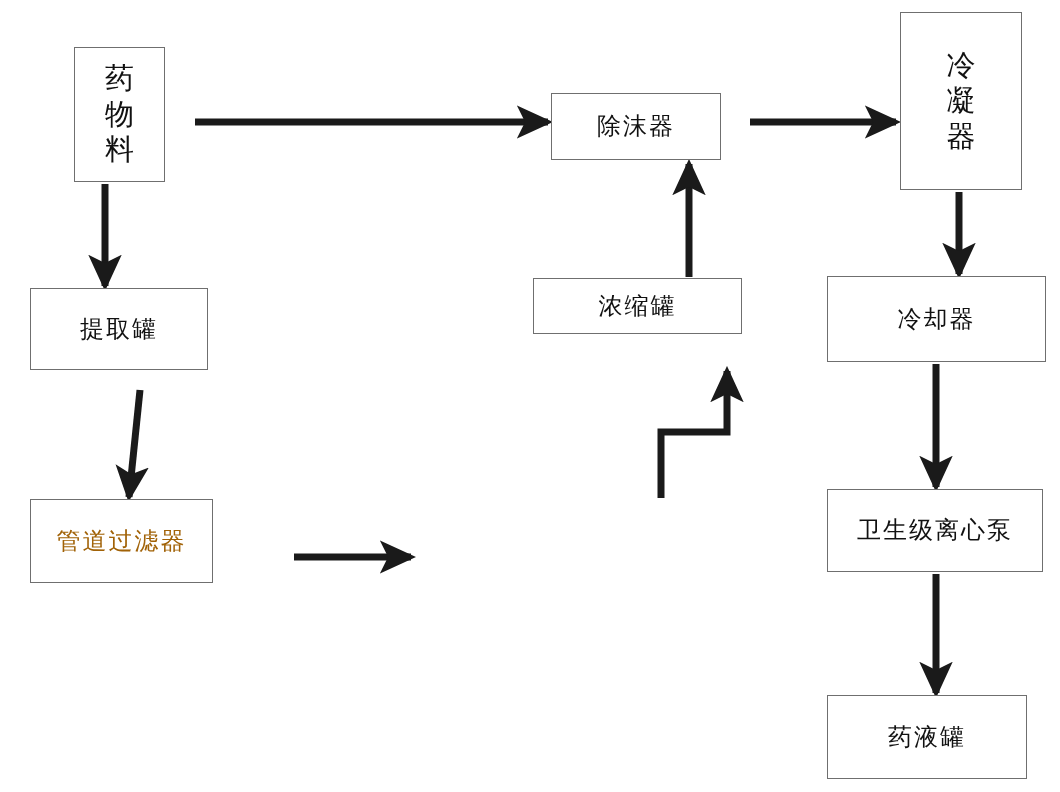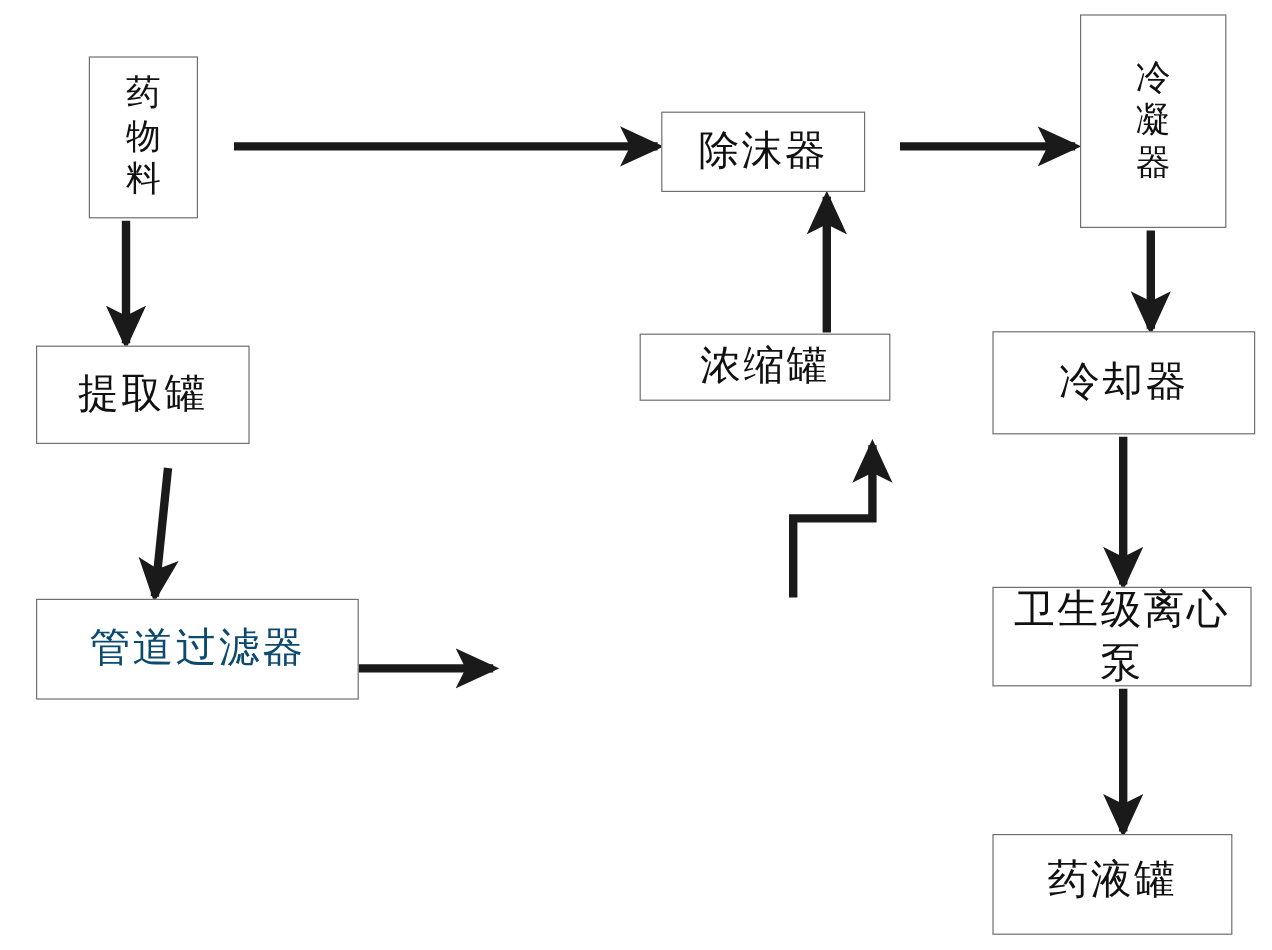--- a/index.html
+++ b/index.html
@@ -20,21 +20,21 @@
   .node {
     position: absolute;
     box-sizing: border-box;
     border: 1px solid #6f6f6f;
     background: #ffffff;
     display: flex;
     align-items: center;
     justify-content: center;
     color: #111111;
     font-family: "Liberation Serif", "DejaVu Serif", serif;
-    font-size: 34px;
+    font-size: 24px;
     letter-spacing: 2px;
     line-height: 1.28;
     text-align: center;
     white-space: pre-line;
     user-select: none;
   }
   .node.vertical-text {
     font-size: 29px;
     letter-spacing: 0;
     line-height: 1.22;
@@ -82,20 +82,20 @@
   <div class="node vertical-text" style="left: 900px; top: 12px; width: 122px; height: 178px; border-color: rgb(111, 111, 111); color: rgb(17, 17, 17);">冷
 凝
 器</div>
 
   <div class="node" style="left: 30px; top: 288px; width: 178px; height: 82px; border-color: rgb(111, 111, 111); color: rgb(17, 17, 17);">提取罐</div>
 
   <div class="node" style="left: 533px; top: 278px; width: 209px; height: 56px; border-color: rgb(111, 111, 111); color: rgb(17, 17, 17);">浓缩罐</div>
 
   <div class="node" style="left: 827px; top: 276px; width: 219px; height: 86px; border-color: rgb(111, 111, 111); color: rgb(17, 17, 17); text-align: center;">冷却器</div>
 
-  <div class="node" style="left: 30px; top: 499px; width: 269px; height: 84px; border-color: rgb(111, 111, 111); color: #0c4a6e;">管道过滤器</div>
+  <div class="node" style="left: 30px; top: 499px; width: 183px; height: 84px; border-color: rgb(111, 111, 111); color: #a16207;">管道过滤器</div>
 
 
   <div class="node" style="left: 827px; top: 489px; width: 216px; height: 83px; border-color: rgb(111, 111, 111); color: rgb(17, 17, 17);">卫生级离心泵</div>
 
-  <div class="node" style="left: 827px; top: 695px; width: 200px; height: 84px; border-color: rgb(111, 111, 111); color: rgb(17, 17, 17); font-family: Liberation Mono, monospace;">药液罐</div>
+  <div class="node" style="left: 827px; top: 695px; width: 200px; height: 84px; border-color: rgb(111, 111, 111); color: rgb(17, 17, 17);">药液罐</div>
 
 </div>
 
 </body></html>

